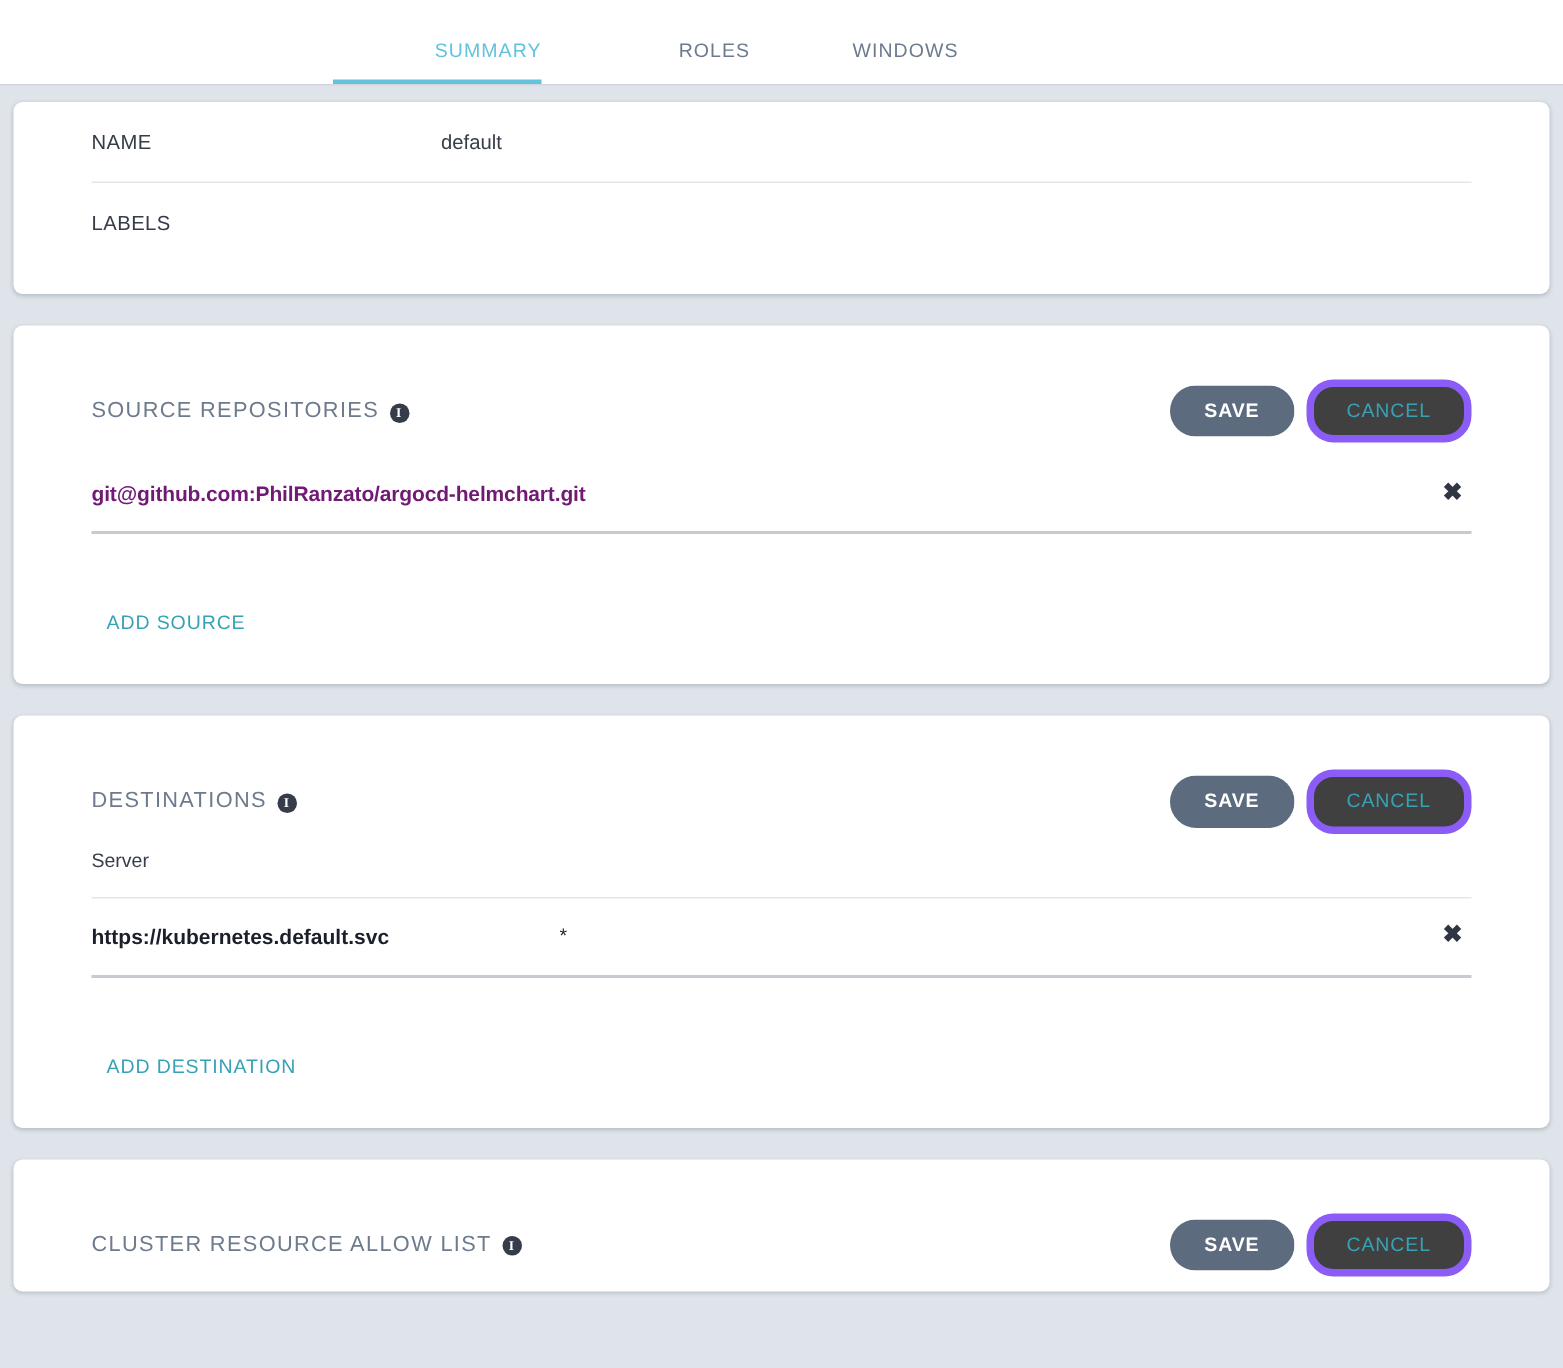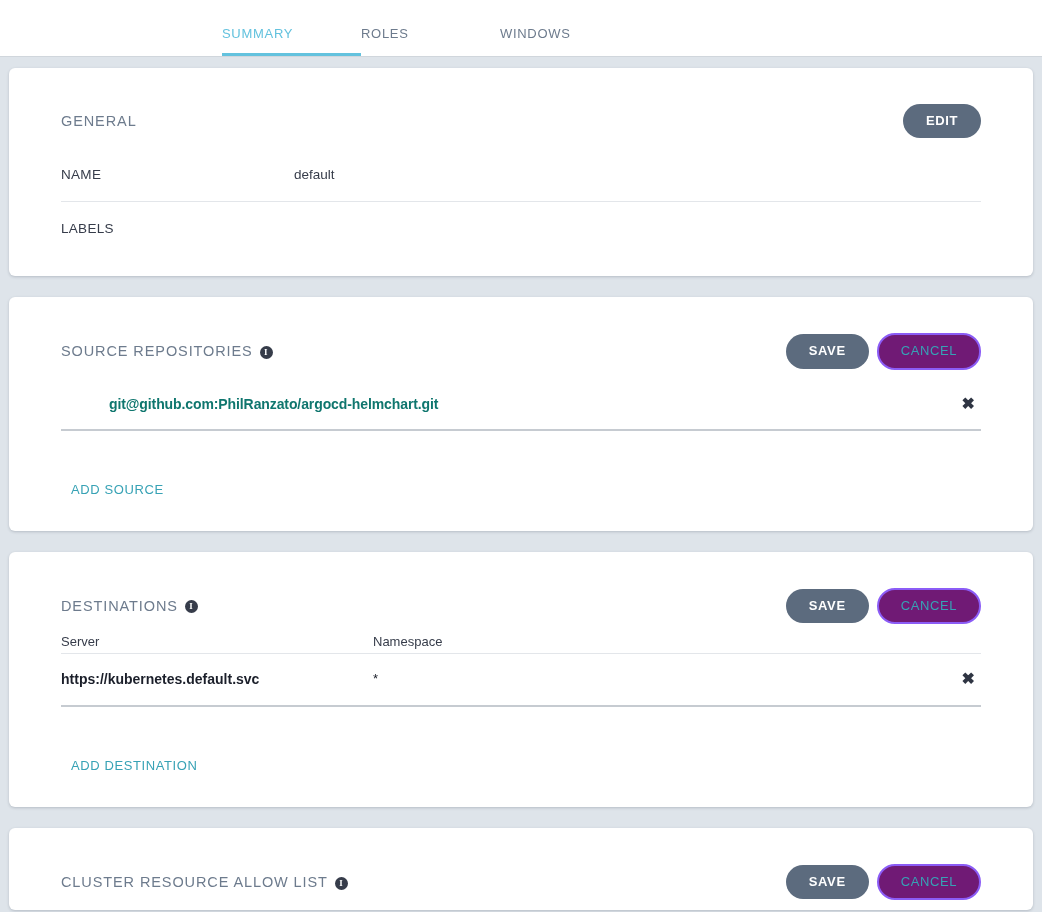--- a/index.html
+++ b/index.html
@@ -27,21 +27,21 @@
     padding-left: 222px;
     box-shadow: 0 1px 0 rgba(0,0,0,0.06);
   }
   .tab {
     font-size: 13px;
     letter-spacing: 0.7px;
     color: #6d7b8d;
     text-transform: uppercase;
     padding: 0 0 15px 0;
     width: 139px;
-    text-align: left;
+    text-align: right;
     cursor: pointer;
     position: relative;
     font-weight: 400;
   }
   .tab.active { color: #63c2de; }
   .tab.active::after {
     content: "";
     position: absolute;
     left: 0; right: 0; bottom: 0;
     height: 3px;
@@ -113,23 +113,23 @@
     border: 1px solid transparent;
     line-height: 1.1;
     white-space: nowrap;
   }
   .btn-filled {
     background: #5c6b7e;
     color: #ffffff;
     font-weight: bold;
   }
   .btn-outline {
-    background: #701a75;
+    background: #404040;
     color: #37a2b5;
-    border: 2px solid #8b5cf6;
+    border: 5px solid #8b5cf6;
     font-weight: normal;
   }
 
   
   .field-row {
     display: flex;
     align-items: flex-end;
     padding: 19px 0;
     border-bottom: 1px solid #e3e6ea;
   }
@@ -151,24 +151,23 @@
   .item-row {
     display: flex;
     align-items: center;
     padding: 16px 0 17px 0;
     border-bottom: 2px solid #c6cbd1;
     position: relative;
   }
   .repo-url {
     font-size: 14px;
     font-weight: bold;
-    color: #0f766e;
+    color: #701a75;
     letter-spacing: -0.1px;
     flex: 1;
-    margin-left: 48px;
   }
   .remove-x {
     font-size: 16px;
     font-weight: bold;
     color: #2f3543;
     cursor: pointer;
     line-height: 1;
     padding: 0 6px;
     user-select: none;
   }
@@ -181,21 +180,21 @@
     text-transform: uppercase;
     cursor: pointer;
     padding: 16px 0 34px 10px;
     margin-top: 35px;
   }
 
   
   .table-head {
     display: flex;
     align-items: center;
-    padding-bottom: 4px;
+    padding-bottom: 17px;
     border-bottom: 1px solid #e3e6ea;
   }
   .col-server { width: 312px; flex: 0 0 312px; }
   .col-ns { flex: 1; }
   .th {
     font-size: 13px;
     color: #363c4a;
   }
   .dest-row {
     display: flex;
@@ -223,28 +222,20 @@
 
 <div class="tabbar">
   <div class="tab active">SUMMARY</div>
   <div class="tab">ROLES</div>
   <div class="tab">WINDOWS</div>
 </div>
 
 <div class="page">
 
   <div class="card">
-    <div class="card-head">
-      <div class="card-title">
-        <span>GENERAL</span>
-      </div>
-      <div class="btn-group">
-        <button class="btn btn-filled">EDIT</button>
-      </div>
-    </div>
 
     <div class="field-row">
       <div class="field-label">NAME</div>
       <div class="field-value">default</div>
     </div>
 
 
     <div class="field-row last">
       <div class="field-label">LABELS</div>
       <div class="field-value"></div>
@@ -278,21 +269,20 @@
         <span class="info-icon">i</span>
       </div>
       <div class="btn-group">
         <button class="btn btn-filled">SAVE</button>
         <button class="btn btn-outline">CANCEL</button>
       </div>
     </div>
 
     <div class="table-head">
       <div class="th col-server">Server</div>
-      <div class="th col-ns">Namespace</div>
     </div>
 
     <div class="dest-row">
       <div class="dest-val col-server">https://kubernetes.default.svc</div>
       <div class="dest-ns">*</div>
       <div class="remove-x">✖</div>
     </div>
 
     <div class="add-link">ADD DESTINATION</div>
   </div>

